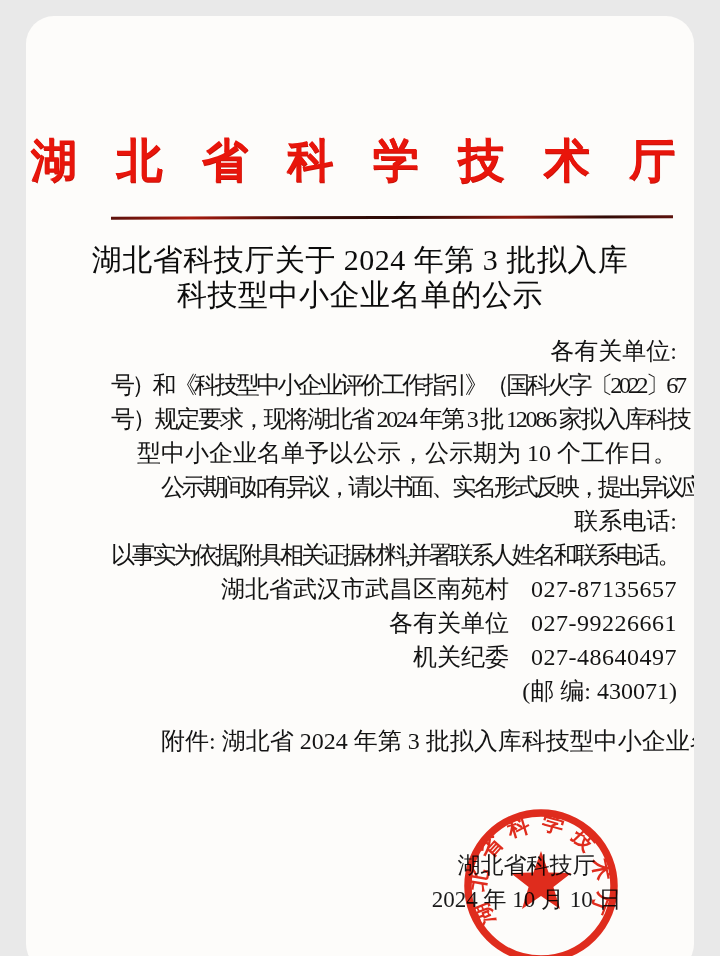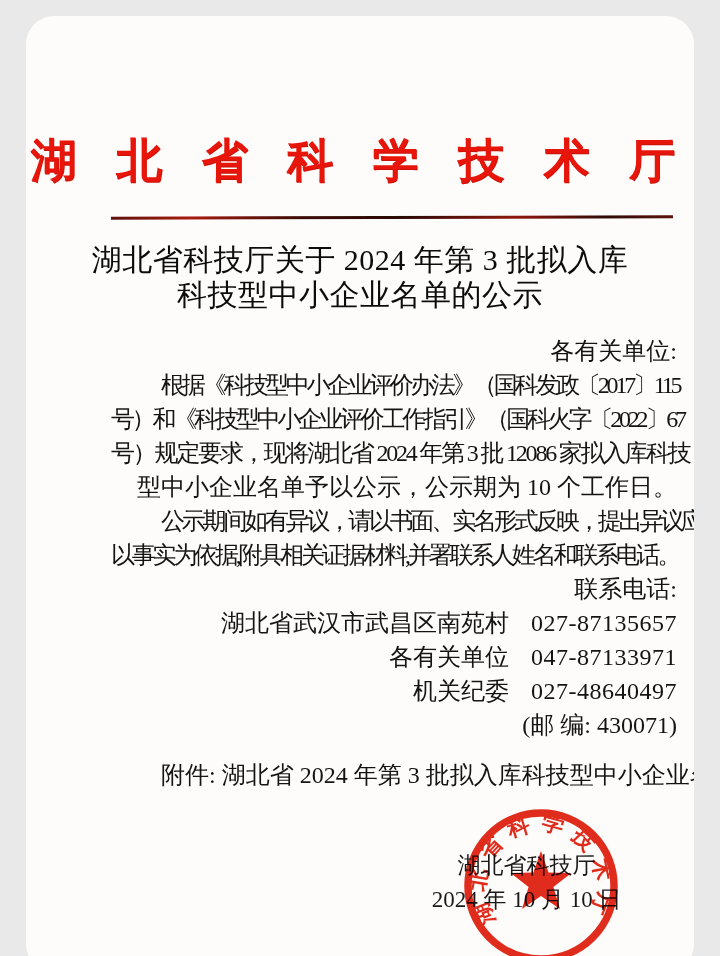--- a/index.html
+++ b/index.html
@@ -135,35 +135,34 @@
   <div class="rule"></div>
 
   <div class="doc-title">
     <div>湖北省科技厅关于 2024 年第 3 批拟入库</div>
     <div>科技型中小企业名单的公示</div>
   </div>
 
   <div class="body-col">
     <div class="bline">各有关单位:</div>
 
-    <div class="bline indent tight">根据《科技型中小企业评价办法》（国科发政〔2017〕115</div>
     <div class="bline tight">号）和《科技型中小企业评价工作指引》（国科火字〔2022〕67</div>
     <div class="bline tight2">号）规定要求，现将湖北省 2024 年第 3 批 12086 家拟入库科技</div>
     <div class="bline">型中小企业名单予以公示，公示期为 10 个工作日。</div>
 
     <div class="bline indent tight">公示期间如有异议，请以书面、实名形式反映，提出异议应</div>
+    <div class="bline indent">联系电话:</div>
+
     <div class="bline tight">以事实为依据,附具相关证据材料,并署联系人姓名和联系电话。</div>
-
-    <div class="bline indent">联系电话:</div>
 
     <div class="bline indent contact-row">
       <span class="name">湖北省武汉市武昌区南苑村</span><span class="phone">027-87135657</span>
     </div>
     <div class="bline indent contact-row">
-      <span class="name">各有关单位</span><span class="phone">047-87133971</span>
+      <span class="name">各有关单位</span><span class="phone">027-99226661</span>
     </div>
     <div class="bline indent contact-row">
       <span class="name">机关纪委</span><span class="phone">027-48640497</span>
     </div>
 
     <div class="bline indent">(邮  编: 430071)</div>
 
     <div class="bline indent attachment-line">附件: 湖北省 2024 年第 3 批拟入库科技型中小企业名单</div>
   </div>
 

